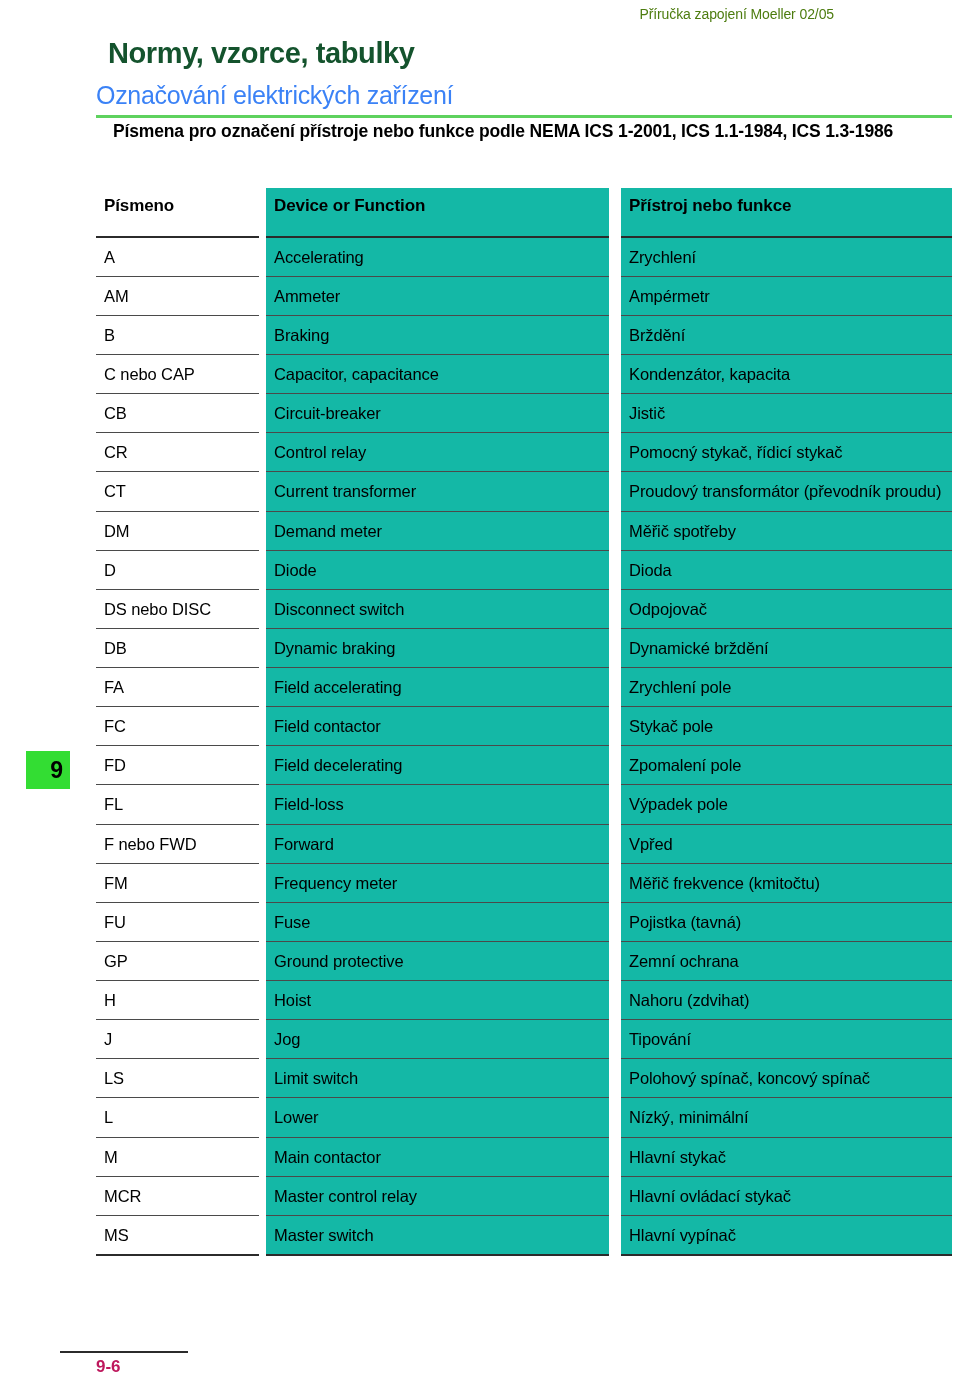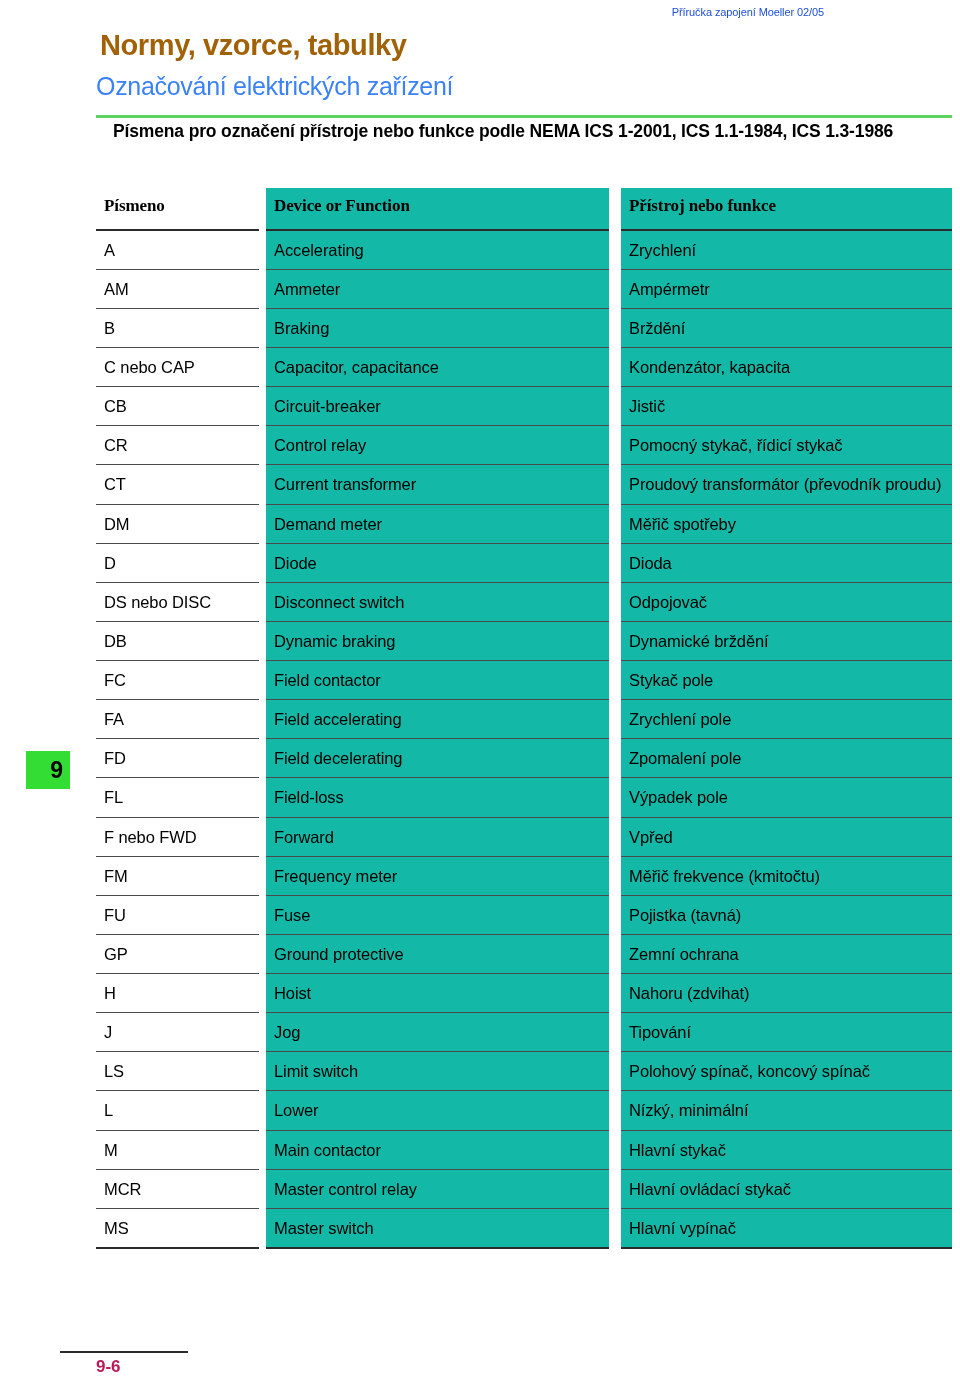--- a/index.html
+++ b/index.html
@@ -14,42 +14,42 @@
     position: relative;
     font-family: "Liberation Sans", "DejaVu Sans", sans-serif;
     color: #000000;
     overflow: hidden;
   }
 
   
   .running-head {
     position: absolute;
     top: 6px;
-    left: 4px;
+    left: 14px;
     width: 820px;
     text-align: right;
-    font-size: 11px;
+    font-size: 14px;
     letter-spacing: -0.1px;
-    color: #1d4ed8;
+    color: #4d7c0f;
   }
 
   
   .title-block {
     position: absolute;
     top: 26px;
     left: 96px;
     width: 700px;
   }
   .doc-title {
     font-size: 29px;
     font-weight: bold;
     line-height: 1.08;
     letter-spacing: -0.4px;
-    margin: 4px;
-    color: #a16207;
+    margin: 12px;
+    color: #14532d;
   }
   .doc-subtitle {
     font-size: 25px;
     font-weight: normal;
     line-height: 1.12;
     letter-spacing: -0.3px;
     margin: 11px 0 0 0;
     color: #3b82f6;
   }
 
@@ -121,22 +121,21 @@
     padding: 9px 0 9px 8px;
     line-height: 1.22;
     letter-spacing: -0.1px;
     min-height: 21px;
     box-sizing: border-box;
   }
   .hdr .cell {
     font-weight: bold;
     font-size: 17px;
     padding-top: 8px;
-    padding-bottom: 12px;
-    font-family: Liberation Serif, serif;
+    padding-bottom: 19px;
   }
 
   
   .tint { background: #14b8a6; }
   .plain { background: #ffffff; }
   .gapcell { background: #ffffff; }
 
   
   .rule-top td > .cell { border-top: 2.5px solid #2b2b2b; }
   .rule-hdr td > .cell { border-top: 2.5px solid #2b2b2b; }
@@ -390,50 +389,50 @@
         </td>
         <td class="gapcell">
           <div class="cell gapcell"></div>
         </td>
         <td>
           <div class="cell tint">Dynamické brždění</div>
         </td>
       </tr>
       <tr class="rule-row">
         <td>
+          <div class="cell plain">FA</div>
+        </td>
+        <td class="gapcell">
+          <div class="cell gapcell"></div>
+        </td>
+        <td>
+          <div class="cell tint">Field accelerating</div>
+        </td>
+        <td class="gapcell">
+          <div class="cell gapcell"></div>
+        </td>
+        <td>
+          <div class="cell tint">Zrychlení pole</div>
+        </td>
+      </tr>
+      <tr class="rule-row">
+        <td>
           <div class="cell plain">FC</div>
         </td>
         <td class="gapcell">
           <div class="cell gapcell"></div>
         </td>
         <td>
           <div class="cell tint">Field contactor</div>
         </td>
         <td class="gapcell">
           <div class="cell gapcell"></div>
         </td>
         <td>
           <div class="cell tint">Stykač pole</div>
-        </td>
-      </tr>
-      <tr class="rule-row">
-        <td>
-          <div class="cell plain">FA</div>
-        </td>
-        <td class="gapcell">
-          <div class="cell gapcell"></div>
-        </td>
-        <td>
-          <div class="cell tint">Field accelerating</div>
-        </td>
-        <td class="gapcell">
-          <div class="cell gapcell"></div>
-        </td>
-        <td>
-          <div class="cell tint">Zrychlení pole</div>
         </td>
       </tr>
       <tr class="rule-row">
         <td>
           <div class="cell plain">FD</div>
         </td>
         <td class="gapcell">
           <div class="cell gapcell"></div>
         </td>
         <td>

